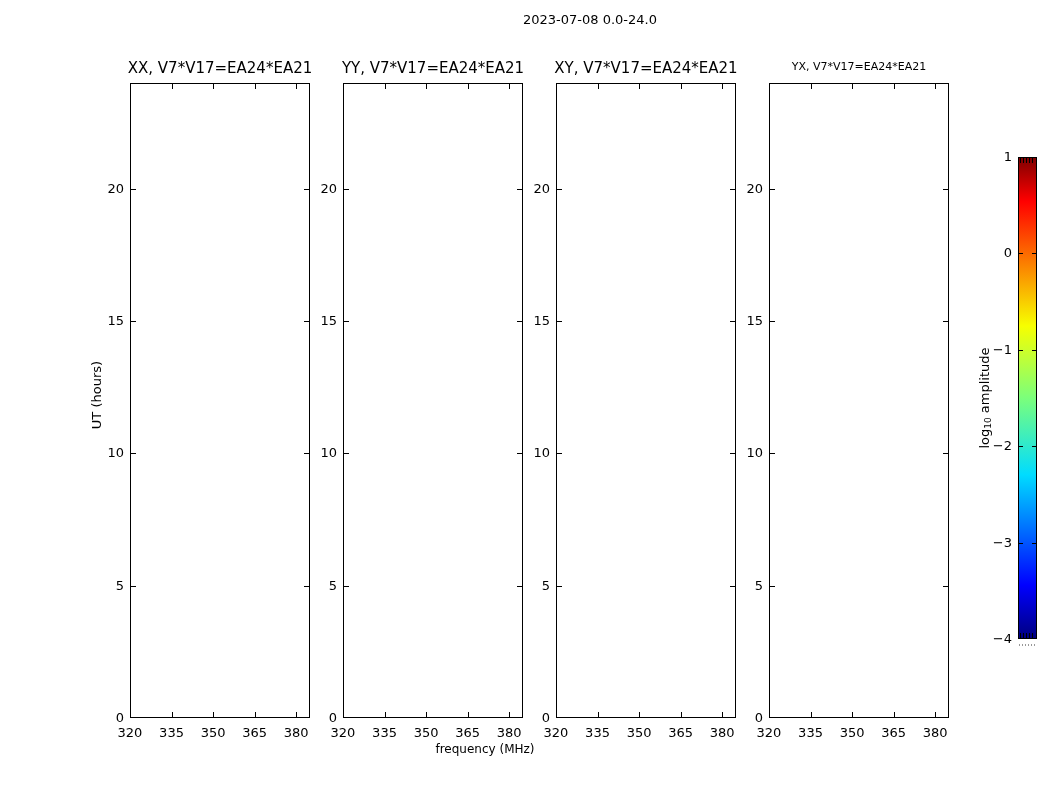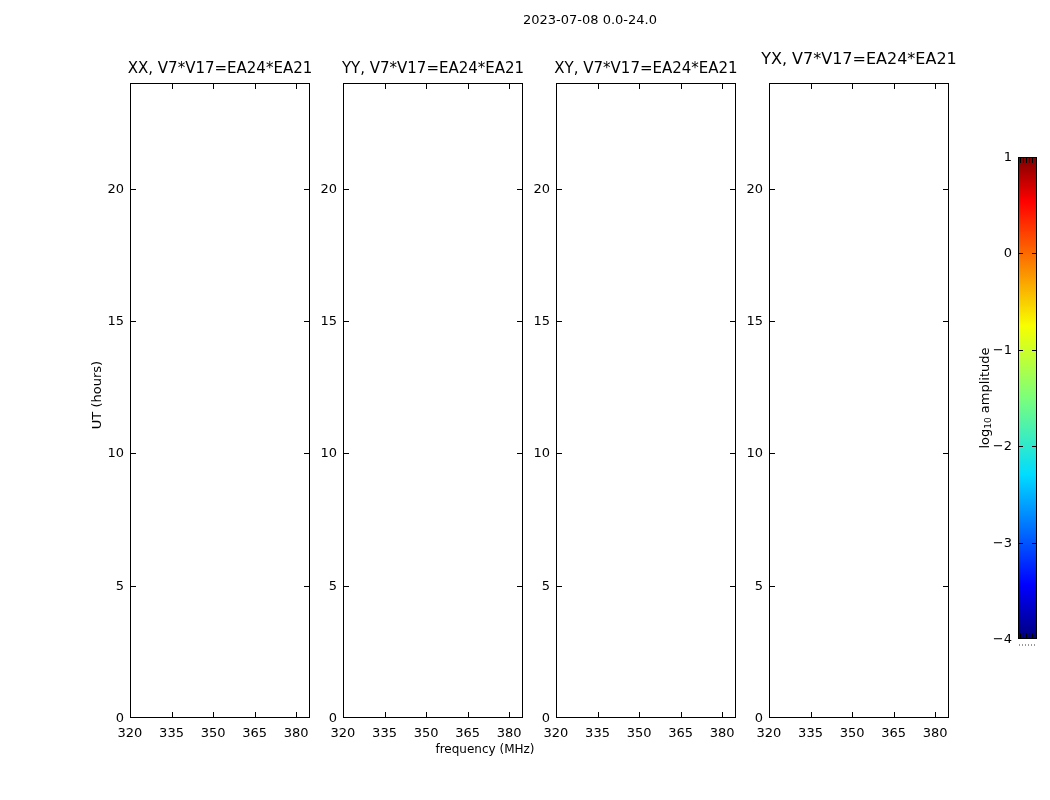--- a/index.html
+++ b/index.html
@@ -134,21 +134,21 @@
       <div class="tick-label" style="position: absolute; left: 506px; top: 577.708px; width: 44px; text-align: right;">5</div>
       <div class="tick" style="position: absolute; left: 557px; top: 453.417px; width: 5px; height: 1px; background: rgb(0, 0, 0);"></div>
       <div class="tick" style="position: absolute; left: 730px; top: 453.417px; width: 5px; height: 1px; background: rgb(0, 0, 0);"></div>
       <div class="tick-label" style="position: absolute; left: 506px; top: 445.417px; width: 44px; text-align: right;">10</div>
       <div class="tick" style="position: absolute; left: 557px; top: 321.125px; width: 5px; height: 1px; background: rgb(0, 0, 0);"></div>
       <div class="tick" style="position: absolute; left: 730px; top: 321.125px; width: 5px; height: 1px; background: rgb(0, 0, 0);"></div>
       <div class="tick-label" style="position: absolute; left: 506px; top: 313.125px; width: 44px; text-align: right;">15</div>
       <div class="tick" style="position: absolute; left: 557px; top: 188.833px; width: 5px; height: 1px; background: rgb(0, 0, 0);"></div>
       <div class="tick" style="position: absolute; left: 730px; top: 188.833px; width: 5px; height: 1px; background: rgb(0, 0, 0);"></div>
       <div class="tick-label" style="position: absolute; left: 506px; top: 180.833px; width: 44px; text-align: right;">20</div>
-      <div class="panel-title" style="position: absolute; left: 859px; top: 51px; transform: translateX(-50%); white-space: nowrap; font-size: 16px; line-height: 1;">YX, V7*V17=EA24*EA21</div>
+      <div class="panel-title" style="position: absolute; left: 859px; top: 61px; transform: translateX(-50%); white-space: nowrap; font-size: 11px; line-height: 1;">YX, V7*V17=EA24*EA21</div>
       <div class="plot-box" style="position: absolute; left: 769px; top: 83px; width: 180px; height: 635px;"></div>
       <div class="tick-label" style="position: absolute; left: 749px; top: 725px; width: 40px; text-align: center;">320</div>
       <div class="tick" style="position: absolute; left: 810.538px; top: 84px; width: 1px; height: 5px; background: rgb(0, 0, 0);"></div>
       <div class="tick" style="position: absolute; left: 810.538px; top: 712px; width: 1px; height: 5px; background: rgb(0, 0, 0);"></div>
       <div class="tick-label" style="position: absolute; left: 790.538px; top: 725px; width: 40px; text-align: center;">335</div>
       <div class="tick" style="position: absolute; left: 852.077px; top: 84px; width: 1px; height: 5px; background: rgb(0, 0, 0);"></div>
       <div class="tick" style="position: absolute; left: 852.077px; top: 712px; width: 1px; height: 5px; background: rgb(0, 0, 0);"></div>
       <div class="tick-label" style="position: absolute; left: 832.077px; top: 725px; width: 40px; text-align: center;">350</div>
       <div class="tick" style="position: absolute; left: 893.615px; top: 84px; width: 1px; height: 5px; background: rgb(0, 0, 0);"></div>
       <div class="tick" style="position: absolute; left: 893.615px; top: 712px; width: 1px; height: 5px; background: rgb(0, 0, 0);"></div>

